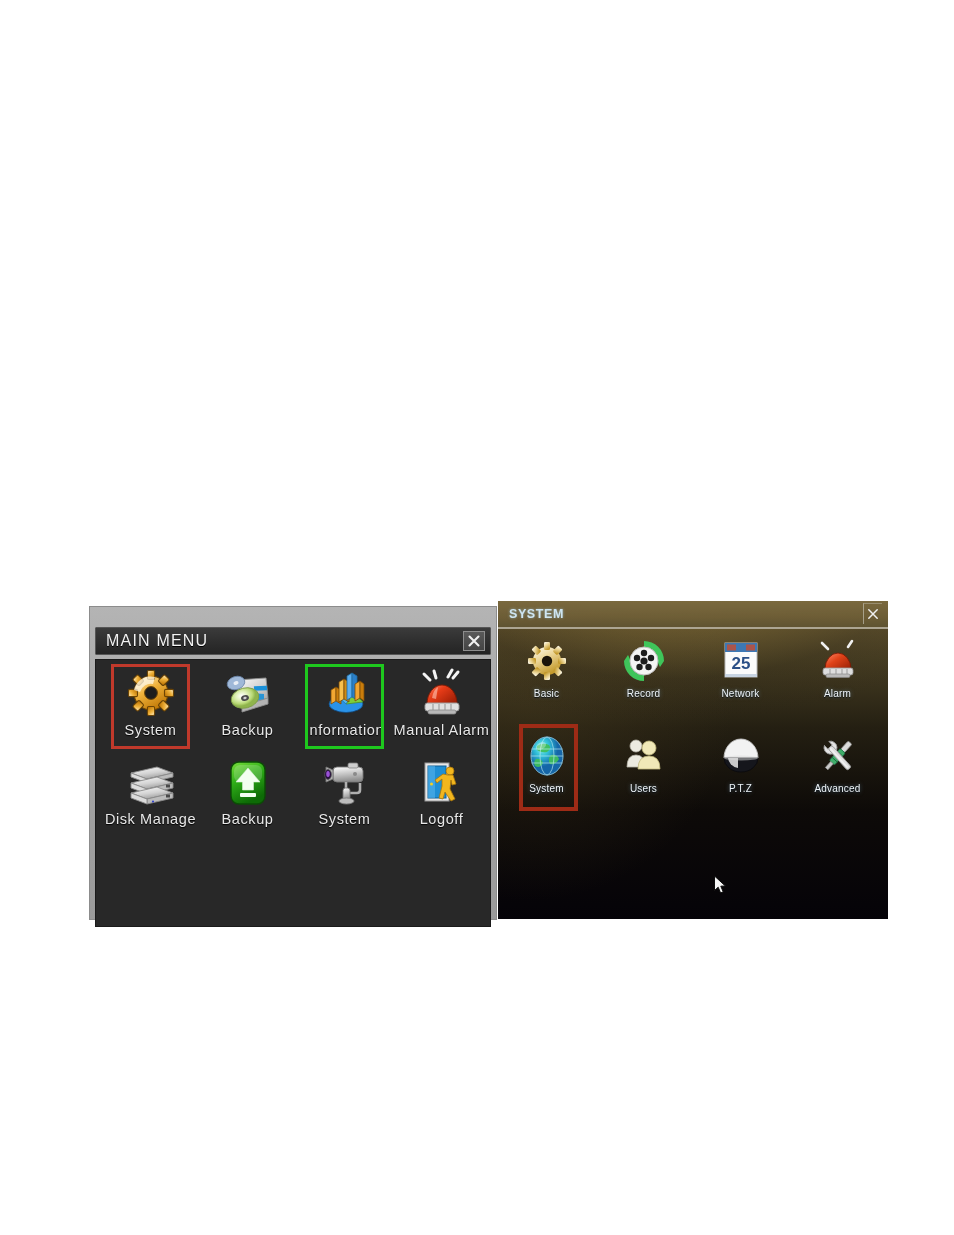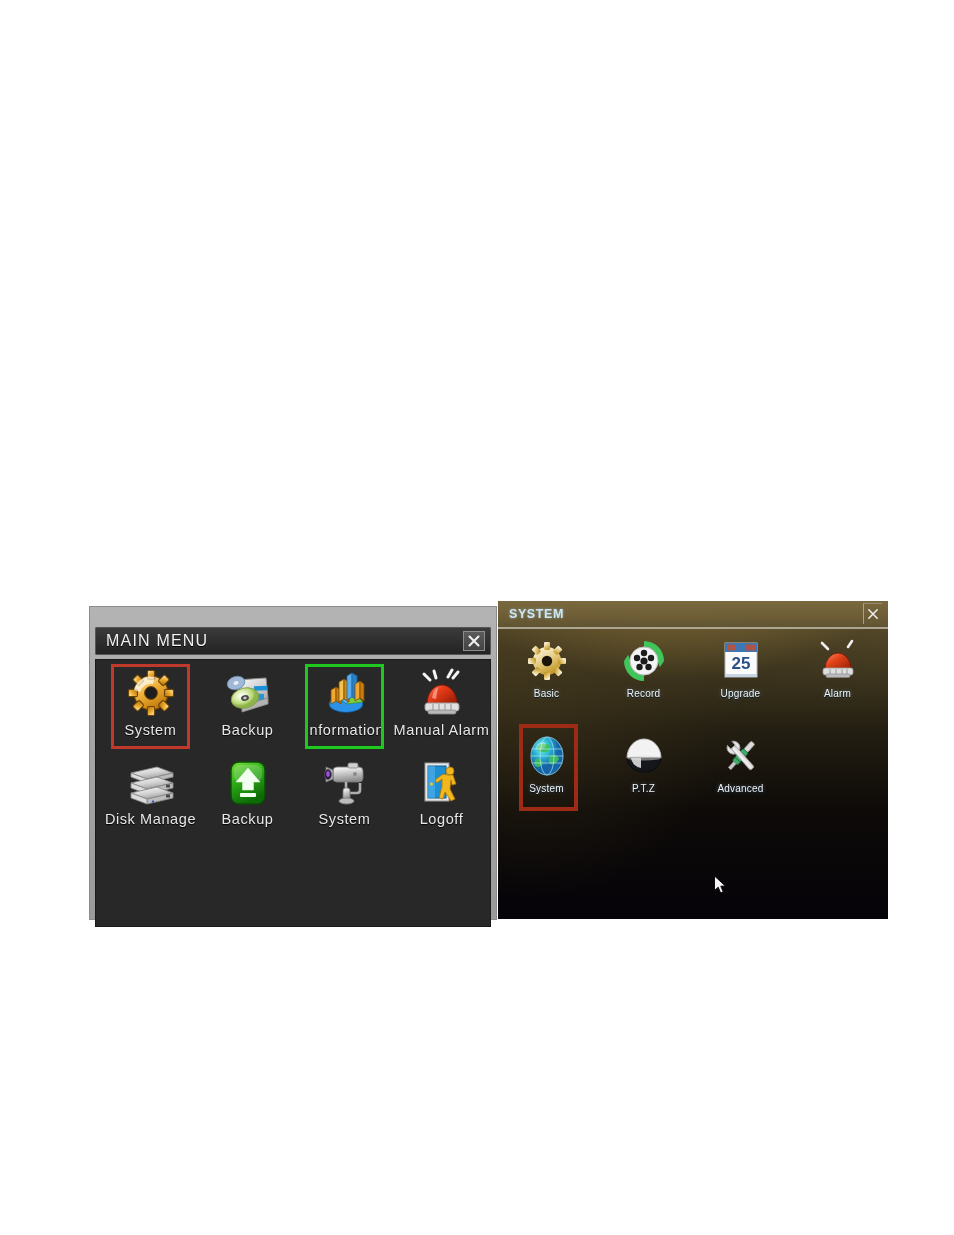--- a/index.html
+++ b/index.html
@@ -524,21 +524,21 @@
       <div class="sys-icon">
         <svg width="46" height="46" viewBox="0 0 46 46">
           <rect x="7" y="5" width="32" height="34" fill="#fbfbfb" stroke="#b8b8b8" stroke-width="1"></rect>
           <rect x="7" y="5" width="32" height="9" fill="#3d78b4"></rect>
           <rect x="9" y="6.5" width="9" height="6" fill="#d04a2a" opacity="0.75"></rect>
           <rect x="28" y="6.5" width="9" height="6" fill="#d04a2a" opacity="0.75"></rect>
           <text x="23" y="31" text-anchor="middle" font-family="'Liberation Sans', sans-serif" font-size="17" font-weight="bold" fill="#2a4f86">25</text>
           <rect x="7" y="36" width="32" height="3" fill="#c8d4e2"></rect>
         </svg>
       </div>
-      <div class="sys-label">Upgrade</div>
+      <div class="sys-label">Network</div>
     </div>
 
     <div class="sys-cell">
       <div class="hl"></div>
       <div class="sys-icon">
         <svg width="46" height="46" viewBox="0 0 46 46">
           <defs>
             <linearGradient id="sirG2" x1="0" y1="0" x2="1" y2="0.9">
               <stop offset="0%" stop-color="#ff8c6c"></stop>
                 <stop offset="45%" stop-color="#e04218"></stop>
@@ -584,20 +584,36 @@
             <path d="M7.5 16 L38.5 16"></path>
               <path d="M7 23 L39 23"></path>
               <path d="M7.5 30 L38.5 30"></path>
           </g>
           <ellipse cx="17" cy="13" rx="5.5" ry="3.4" fill="#ffffff" opacity="0.3" transform="rotate(-28 17 13)"></ellipse>
         </svg>
       </div>
       <div class="sys-label">System</div>
     </div>
 
+    <div class="sys-cell">
+      <div class="hl"></div>
+      <div class="sys-icon">
+        <svg width="46" height="46" viewBox="0 0 46 46">
+          <g fill="#eceae0" stroke="#b8b5aa" stroke-width="0.8">
+            <circle cx="15" cy="13" r="6"></circle>
+            <path d="M6 34 Q6 22 15 22 Q24 22 24 34 Z"></path>
+          </g>
+          <g fill="#f0e8b8" stroke="#c2b97e" stroke-width="0.8">
+            <circle cx="28" cy="15" r="7"></circle>
+            <path d="M17 36 Q17 23 28 23 Q39 23 39 36 Z"></path>
+          </g>
+        </svg>
+      </div>
+      <div class="sys-label">Users</div>
+    </div>
 
     <div class="sys-cell">
       <div class="hl"></div>
       <div class="sys-icon">
         <svg width="46" height="46" viewBox="0 0 46 46">
           <path d="M6 25 A17 19 0 0 1 40 25 Z" fill="#f2f2f2" stroke="#c4c4c4" stroke-width="0.9"></path>
           <path d="M6 25 A17 14 0 0 0 40 25 Z" fill="#15161c" stroke="#0a0a0e" stroke-width="0.9"></path>
           <path d="M10 25 A13 11 0 0 0 20 35 L20 25 Z" fill="#e8e8e8" opacity="0.85"></path>
           <ellipse cx="23" cy="25" rx="17" ry="2.6" fill="#dcdcdc" opacity="0.5"></ellipse>
         </svg>

